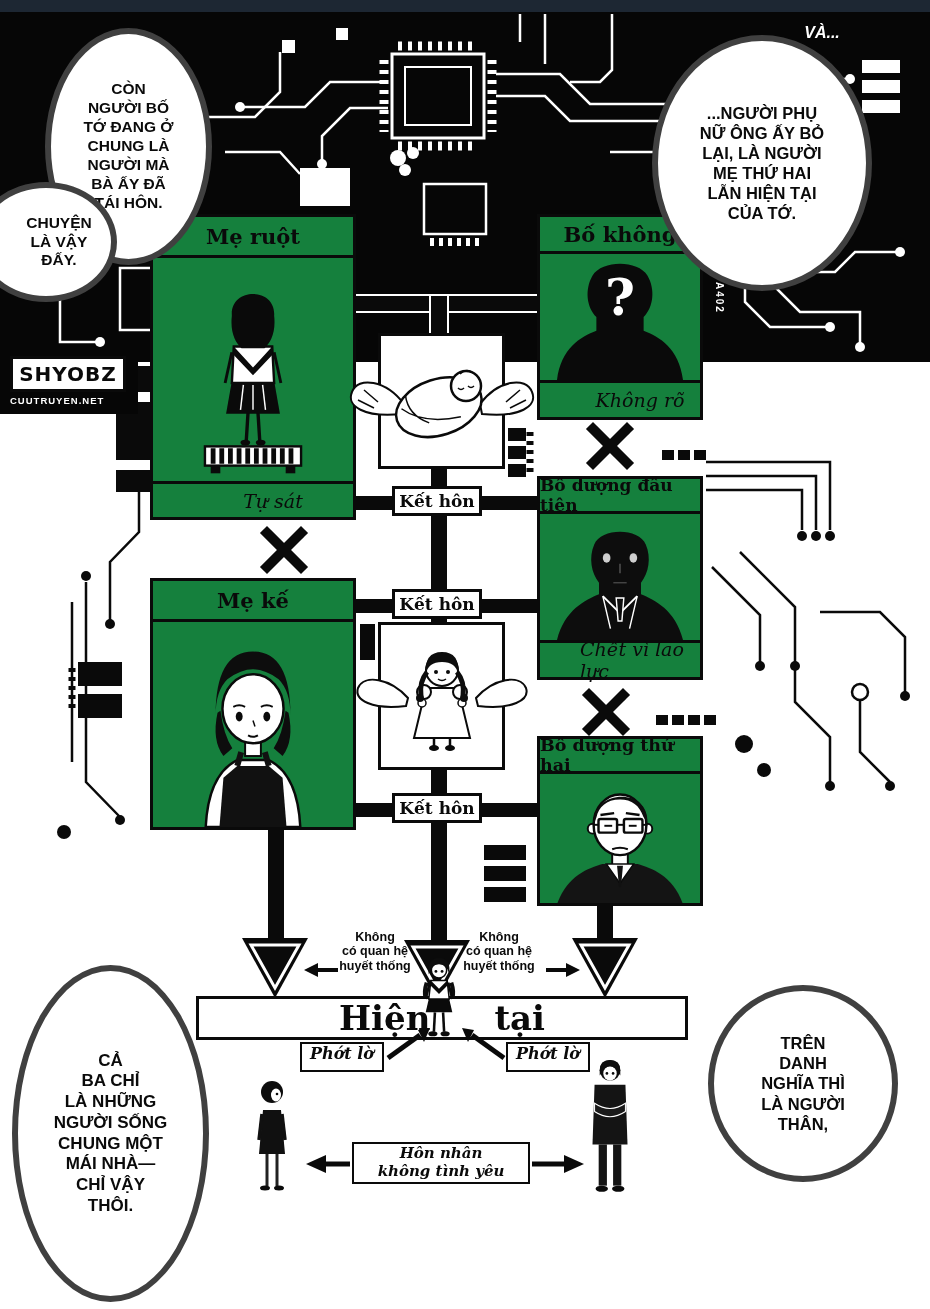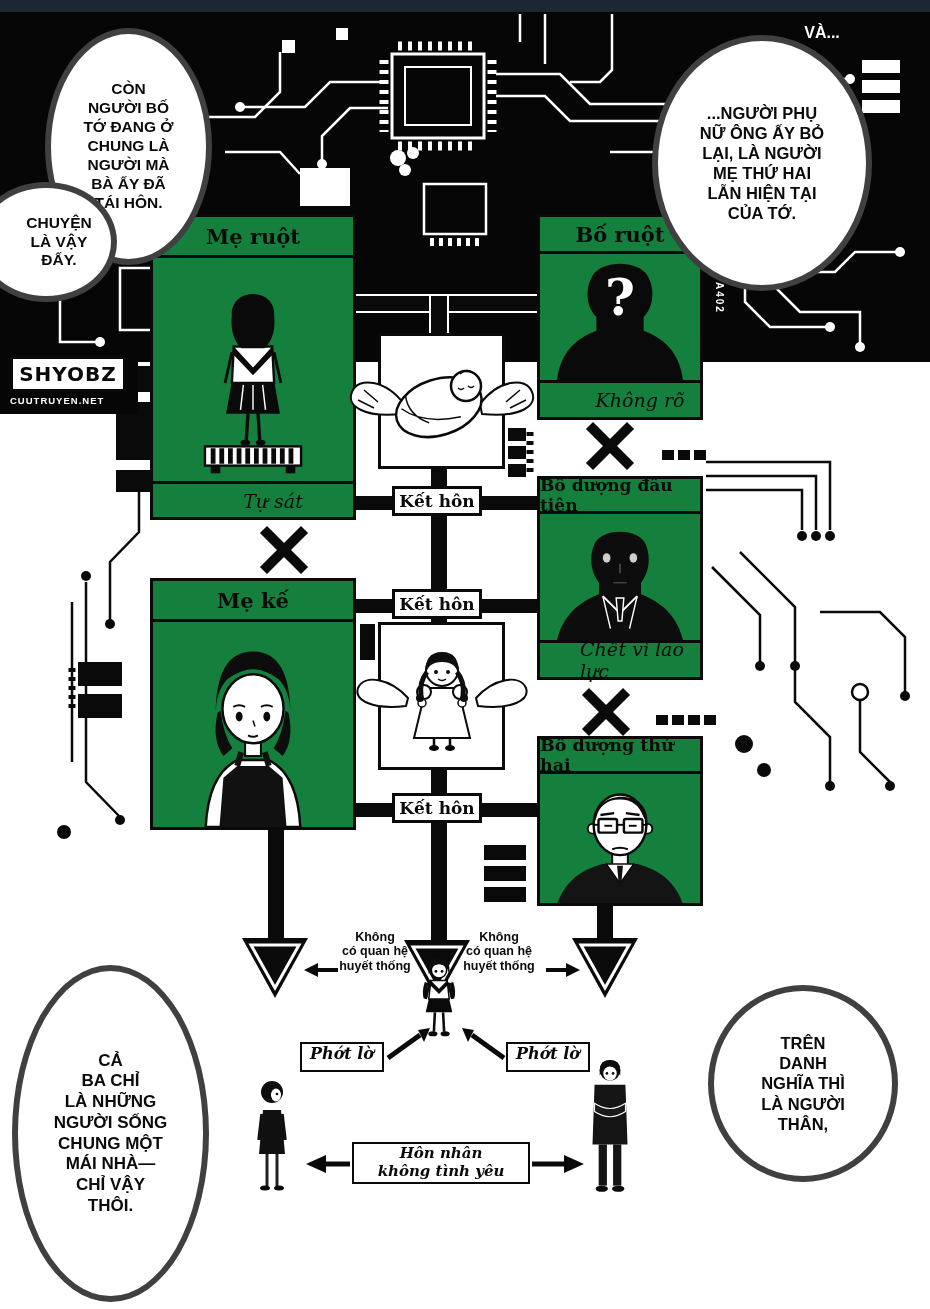--- a/index.html
+++ b/index.html
@@ -150,21 +150,21 @@
   <div class="abs" style="left:10px;top:356px;width:116px;height:36px;background:#fff;border:3px solid #0a0a0a;
               display:flex;align-items:center;justify-content:center;z-index:3;box-sizing:border-box;">
     <span style="font-weight:800;font-size:20px;letter-spacing:1px;font-family:'DejaVu Sans',sans-serif;">SHYOBZ</span>
   </div>
   <div class="abs" style="left:10px;top:395px;width:116px;text-align:left;color:#fff;font-weight:bold;
               font-size:9.5px;letter-spacing:1px;z-index:3;">CUUTRUYEN.NET</div>
 
   <div class="abs" style="left:714px;top:282px;color:#fff;font-size:10px;font-weight:bold;letter-spacing:2px;
               writing-mode:vertical-rl;z-index:2;">A402</div>
 
-  <div class="abs" style="left:782px;top:24px;width:80px;color:#fff;font-weight:bold;font-size:16px;z-index:3;text-align:center;">VÀ...</div>
+  <div class="abs" style="left:782px;top:24px;width:80px;color:#fff;font-weight:bold;font-size:16px;z-index:3;text-align:center;font-style:italic;">VÀ...</div>
 
   <div class="line outlined-h" style="left:356px;top:294px;width:181px;height:15px;"></div>
   <div class="line outlined-v" style="left:429px;top:296px;width:16px;height:650px;"></div>
   <div class="line outlined-h" style="left:356px;top:494px;width:181px;height:14px;"></div>
   <div class="line outlined-h" style="left:356px;top:597px;width:181px;height:14px;"></div>
   <div class="line outlined-h" style="left:356px;top:801px;width:181px;height:14px;"></div>
   <div class="line" style="left:268px;top:826px;width:16px;height:114px;z-index:6;"></div>
   <div class="line" style="left:597px;top:900px;width:16px;height:42px;z-index:6;"></div>
 
   <svg class="abs" style="left:240px;top:936px;z-index:6;" width="70" height="64" viewBox="0 0 70 64">
@@ -224,21 +224,21 @@
         <path d="M78,60 C76,30 124,30 122,60 C124,78 118,88 112,94 L88,94 C82,88 76,78 78,60 Z" fill="#0a0a0a"></path>
       </svg>
     </div>
     <div class="cap" style="height:33px;font-size:19px;">
       <span>Tự sát</span>
     </div>
   </div>
 
   <div class="fbox abs" style="left:537px;top:214px;width:166px;height:206px;">
     <div class="hd" style="height:34px;font-size:21px;">
-      <span>Bố ruột</span>
+      <span>Bố không</span>
     </div>
     <div class="pt">
       <svg viewBox="0 0 160 128">
         <path d="M16,128 C20,96 40,84 56,78 L56,64 C46,54 44,36 52,22 C62,6 98,6 108,22 C116,36 114,54 104,64 L104,78 C120,84 140,96 144,128 Z" fill="#0a0a0a"></path>
         <text x="80" y="62" font-size="52" font-weight="bold" fill="#fff" text-anchor="middle" font-family="'DejaVu Serif',serif">?</text>
       </svg>
     </div>
     <div class="cap" style="height:34px;font-size:19px;">
       <span>Không rõ</span>
     </div>
@@ -374,20 +374,24 @@
       <polygon points="14,3 0,10 14,17" fill="#0a0a0a"></polygon>
   </svg>
   <div class="smalltext abs" style="left:456px;top:930px;width:86px;">Không
 có quan hệ
 huyết thống</div>
   <svg class="abs" style="left:544px;top:960px;z-index:12;" width="36" height="20" viewBox="0 0 36 20">
     <line x1="2" y1="10" x2="24" y2="10" stroke="#0a0a0a" stroke-width="4"></line>
       <polygon points="22,3 36,10 22,17" fill="#0a0a0a"></polygon>
   </svg>
 
+  <div class="bar abs" style="left:196px;top:996px;width:492px;height:44px;">
+    <span>Hiện</span>
+    <span>tại</span>
+  </div>
 
   <svg class="abs" style="left:416px;top:954px;z-index:10;" width="46" height="88" viewBox="0 0 44 86">
     <path d="M10,28 q-3,9 -1,15" stroke="#0d0d0d" stroke-width="4" fill="none"></path>
     <path d="M34,28 q3,9 1,15" stroke="#0d0d0d" stroke-width="4" fill="none"></path>
     <circle cx="22" cy="16" r="7.5" fill="#fff" stroke="#0a0a0a" stroke-width="1.5"></circle>
     <path d="M12,20 Q10,4 22,4 Q34,4 32,20 Q30,10 22,10 Q14,10 12,20 Z" fill="#0d0d0d"></path>
     <circle cx="19" cy="17" r="1.4" fill="#0a0a0a"></circle>
       <circle cx="25" cy="17" r="1.4" fill="#0a0a0a"></circle>
     <path d="M14,26 L30,26 L32,44 L12,44 Z" fill="#fff" stroke="#0a0a0a" stroke-width="1.5"></path>
     <polygon points="14,26 22,34 30,26 30,31 22,39 14,31" fill="#0a0a0a"></polygon>

